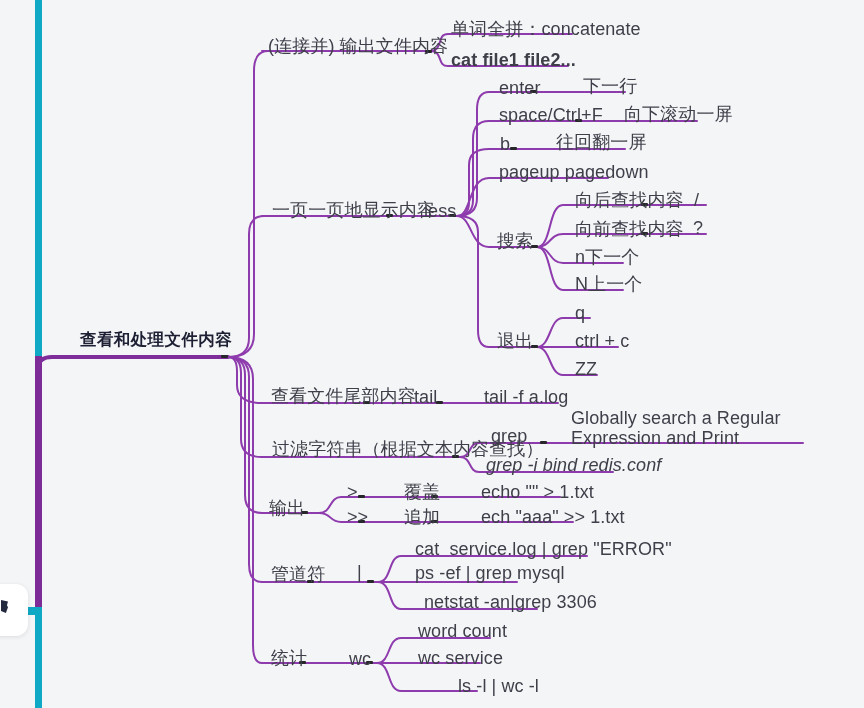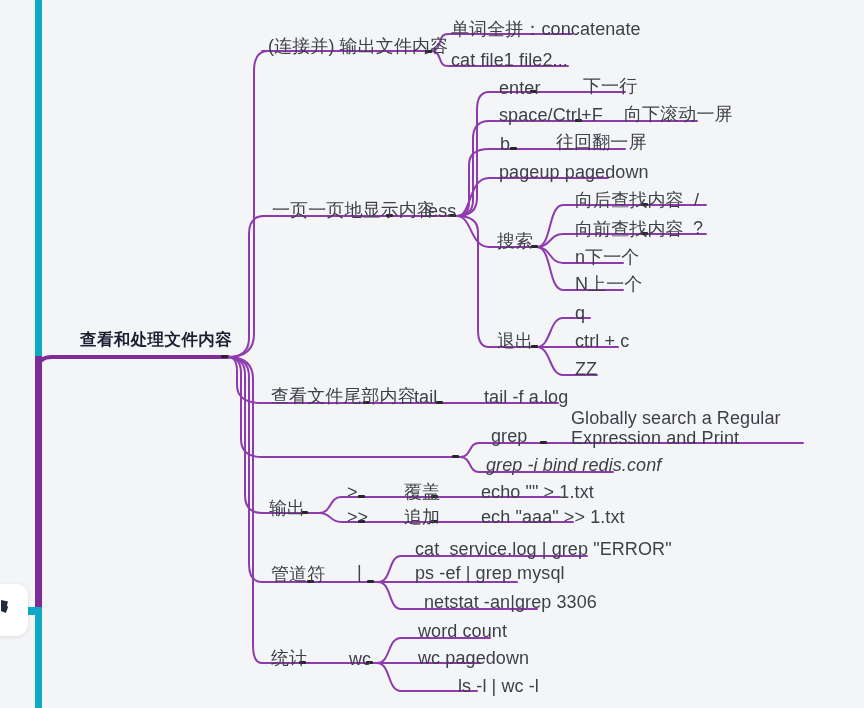--- a/index.html
+++ b/index.html
@@ -128,21 +128,21 @@
     <rect class="tick" x="307" y="580" width="7" height="3" rx="1"></rect>
     <rect class="tick" x="367" y="580" width="7" height="3" rx="1"></rect>
     <rect class="tick" x="299" y="661" width="7" height="3" rx="1"></rect>
     <rect class="tick" x="366" y="661" width="7" height="3" rx="1"></rect>
   </svg>
 
   <div class="lbl root" style="left:80px;top:330px;">查看和处理文件内容</div>
 
   <div class="lbl" style="left:268px;top:37px;">(连接并) 输出文件内容</div>
   <div class="lbl" style="left:451px;top:20px;">单词全拼：concatenate</div>
-  <div class="lbl" style="left:451px;top:51px;">cat file1 file2...</div>
+  <div class="lbl" style="left:451px;top:51px;font-weight:bold;">cat file1 file2...</div>
 
   <div class="lbl" style="left:272px;top:201px;">一页一页地显示内容</div>
   <div class="lbl" style="left:424px;top:202px;">less</div>
   <div class="lbl" style="left:499px;top:79px;">enter</div>
   <div class="lbl" style="left:583px;top:77px;">下一行</div>
   <div class="lbl" style="left:499px;top:106px;">space/Ctrl+F</div>
   <div class="lbl" style="left:624px;top:105px;">向下滚动一屏</div>
   <div class="lbl" style="left:500px;top:135px;">b</div>
   <div class="lbl" style="left:556px;top:133px;">往回翻一屏</div>
   <div class="lbl" style="left:499px;top:163px;">pageup pagedown</div>
@@ -157,20 +157,21 @@
 
   <div class="lbl" style="left:497px;top:332px;">退出</div>
   <div class="lbl" style="left:575px;top:304px;">q</div>
   <div class="lbl" style="left:575px;top:332px;">ctrl + c</div>
   <div class="lbl" style="left:575px;top:360px;">ZZ</div>
 
   <div class="lbl" style="left:271px;top:387px;">查看文件尾部内容</div>
   <div class="lbl" style="left:414px;top:388px;">tail</div>
   <div class="lbl" style="left:484px;top:388px;">tail -f a.log</div>
 
+  <div class="lbl" style="left:272px;top:440px;">过滤字符串（根据文本内容查找）</div>
   <div class="lbl" style="left:491px;top:427px;">grep</div>
   <div class="lbl wrap" style="left:571px;top:408px;width:238px;">Globally search a Regular Expression and Print</div>
   <div class="lbl" style="left:486px;top:456px;font-style:italic;">grep -i bind redis.conf</div>
 
   <div class="lbl" style="left:269px;top:499px;">输出</div>
   <div class="lbl" style="left:347px;top:483px;">&gt;</div>
   <div class="lbl" style="left:404px;top:483px;">覆盖</div>
   <div class="lbl" style="left:481px;top:483px;">echo "" &gt; 1.txt</div>
   <div class="lbl" style="left:347px;top:508px;">&gt;&gt;</div>
   <div class="lbl" style="left:404px;top:508px;">追加</div>
@@ -178,16 +179,16 @@
 
   <div class="lbl" style="left:271px;top:565px;">管道符</div>
   <div class="lbl" style="left:357px;top:563px;">|</div>
   <div class="lbl" style="left:415px;top:540px;">cat  service.log | grep "ERROR"</div>
   <div class="lbl" style="left:415px;top:564px;">ps -ef | grep mysql</div>
   <div class="lbl" style="left:415px;top:593px;padding-left:9px;">netstat -an|grep 3306</div>
 
   <div class="lbl" style="left:271px;top:649px;">统计</div>
   <div class="lbl" style="left:349px;top:650px;">wc</div>
   <div class="lbl" style="left:418px;top:622px;">word count</div>
-  <div class="lbl" style="left:418px;top:649px;">wc pagedown</div>
+  <div class="lbl" style="left:418px;top:649px;">wc service</div>
   <div class="lbl" style="left:418px;top:677px;padding-left:40px;">ls -l | wc -l</div>
 
 </div>
 
 </body></html>

